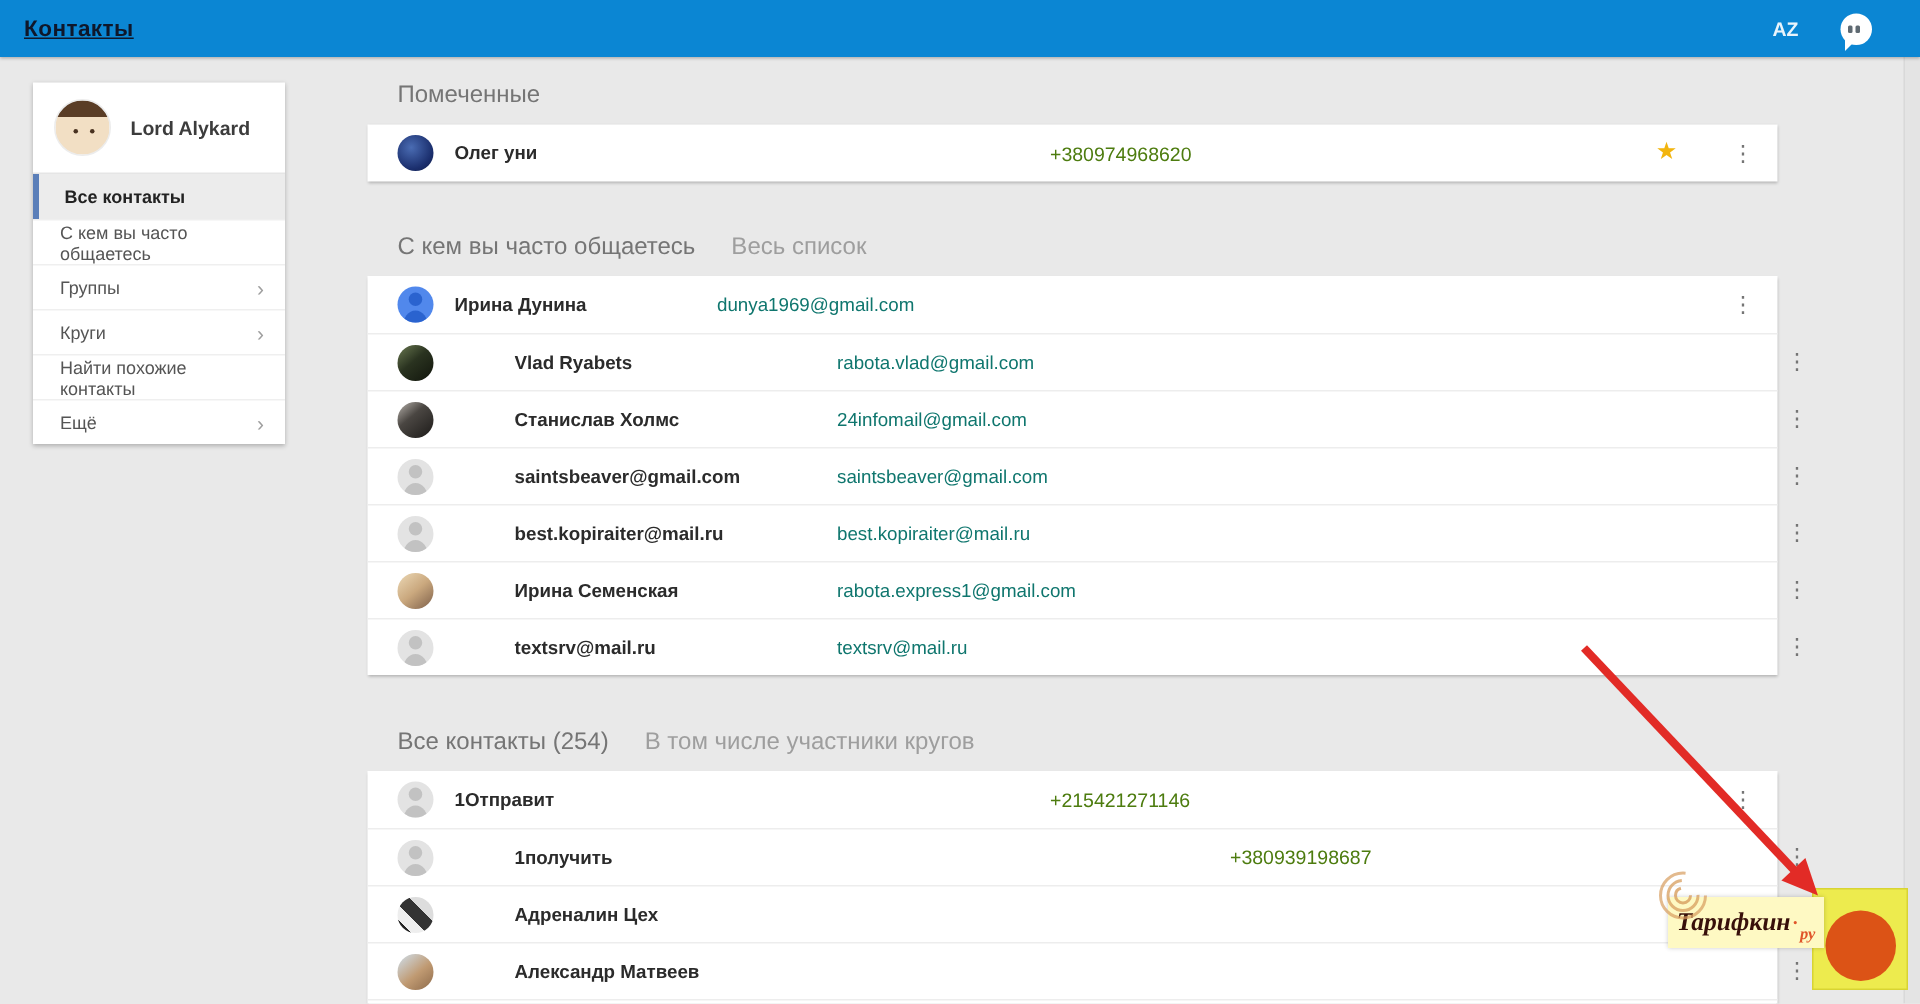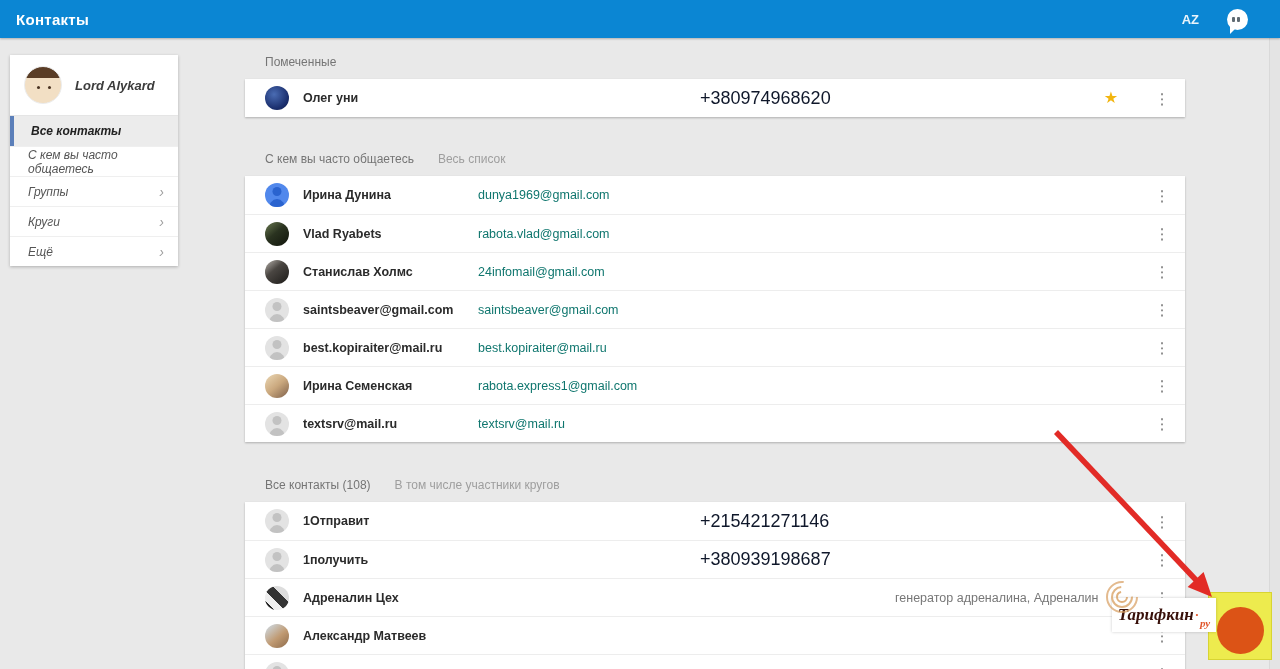--- a/index.html
+++ b/index.html
@@ -8,41 +8,41 @@
     width:1280px; height:669px; overflow:hidden; position:relative;
     background:#e9e9e9; font-family:"Liberation Sans", sans-serif;
   }
 
   
   .appbar {
     position:absolute; top:0; left:0; right:0; height:38px; background:#0b86d3;
     display:flex; align-items:center; padding:0 16px; z-index:4;
     box-shadow:0 1px 2px rgba(0,0,0,.25);
   }
-  .appbar-title { color:#ffffff; font-size:15px; font-weight:bold; letter-spacing:.3px; }
+  .appbar-title { color:#0f172a; font-size:15px; font-weight:bold; letter-spacing:.3px;text-decoration:underline; }
   .appbar-right { margin-left:auto; display:flex; align-items:center; gap:28px; padding-right:16px; }
   .sort-btn { color:#eaf4fb; font-size:13px; font-weight:bold; cursor:pointer; }
   .balloon { width:21px; height:21px; background:#fff; border-radius:50%; position:relative; cursor:pointer; }
   .balloon::after {
     content:""; position:absolute; bottom:-4px; left:3px;
     border:5px solid transparent; border-top-color:#fff; border-left-color:#fff;
   }
   .balloon-dots { position:absolute; top:8px; left:5px; display:flex; gap:2px; }
   .balloon-dots i { width:3px; height:5px; background:#5f6a72; border-radius:1px; }
 
   
   .scroll-track {
     position:absolute; top:38px; right:0; bottom:0; width:11px;
     background:#e4e4e4; border-left:1px solid #d9d9d9; z-index:3;
   }
 
   
   .sidebar {
-    position:absolute; left:10px; top:55px; width:168px; background:#fff;
-    box-shadow:0 1px 3px rgba(0,0,0,.25); z-index:2;font-style:italic;
+    position:absolute; left:22px; top:55px; width:168px; background:#fff;
+    box-shadow:0 1px 3px rgba(0,0,0,.25); z-index:2;
   }
   .profile { display:flex; align-items:center; gap:13px; padding:11px 14px; border-bottom:1px solid #e5e5e5; cursor:pointer; }
   .profile-avatar {
     width:38px; height:38px; border-radius:50%; flex:none; overflow:hidden;
     background:linear-gradient(180deg,#5a3d26 0%,#5a3d26 30%,#f2dfc4 30%,#f2dfc4 100%);
     border:1px solid #ececec; position:relative;
   }
   .profile-avatar::before {
     content:""; position:absolute; top:19px; left:12px; width:3px; height:3px;
     border-radius:50%; background:#4a3321; box-shadow:11px 0 0 #4a3321;
@@ -52,34 +52,34 @@
     position:relative; height:30px; display:flex; align-items:center;
     padding:0 14px 0 18px; font-size:12px; color:#555; cursor:pointer;
   }
   .menu-item + .menu-item { border-top:1px solid #efefef; }
   .menu-item.active { background:#ececec; color:#222; font-weight:bold;padding-left:21px; }
   .menu-item.active::before { content:""; position:absolute; left:0; top:0; bottom:0; width:4px; background:#5b7fb9; }
   .chevron { margin-left:auto; color:#9e9e9e; font-size:14px; line-height:1; }
 
   
   .main { position:absolute; left:245px; top:38px; width:940px; z-index:1; }
-  .sec-label { display:flex; align-items:flex-start; gap:24px; padding-left:20px; font-size:12px; color:#757575; }
+  .sec-label { display:flex; align-items:flex-start; gap:24px; padding-left:20px; font-size:16px; color:#757575; }
   .sec-label .sub { color:#9e9e9e; }
   .label-starred  { margin:17px 0 10px; }
   .label-frequent { margin:35px 0 10px; }
   .label-all      { margin:36px 0 10px; }
   .card { background:#fff; box-shadow:0 1px 2px rgba(0,0,0,.25); }
 
   .row { display:flex; align-items:center; height:38px; cursor:pointer; }
-  .row + .row { border-top:1px solid #ededed; }
+  .row + .row { border-top:1px solid #ededed;gap:40px; }
   .cell-avatar { width:58px; flex:none; display:flex; align-items:center; }
   .avatar { width:24px; height:24px; border-radius:50%; margin-left:20px; position:relative; overflow:hidden; flex:none; background:#e3e3e3; }
   .cell-name  { width:175px; flex:none; font-size:12.5px; font-weight:bold; color:#2b2b2b; white-space:nowrap; overflow:hidden; }
   .cell-email { width:222px; flex:none; font-size:12.5px; color:#0f766e; white-space:nowrap; overflow:hidden; }
-  .cell-phone { width:195px; flex:none; font-size:18px; color:#0f172a; white-space:nowrap; }
+  .cell-phone { width:195px; flex:none; font-size:13px; color:#4d7c0f; white-space:nowrap; }
   .cell-note  { flex:1; font-size:12.5px; color:#777; white-space:nowrap; overflow:hidden; }
   .cell-star  { width:24px; flex:none; display:flex; justify-content:center; }
   .star-icon  { color:#f2b50f; font-size:16px; line-height:1; }
   .cell-dots  { width:18px; flex:none; margin:0 14px 0 30px; display:flex; justify-content:center; }
   .dots-icon  { color:#757575; font-size:15px; line-height:1; }
 
   
   .av-gray::before, .av-blue::before {
     content:""; position:absolute; top:4px; left:50%; transform:translateX(-50%);
     width:9px; height:9px; border-radius:50%;
@@ -97,21 +97,21 @@
   .av-vlad  { background:linear-gradient(140deg,#6b7a52 0%,#2a3320 45%,#11150c 100%); }
   .av-stan  { background:linear-gradient(140deg,#b9b4ae 0%,#4a4642 40%,#1c1a18 100%); }
   .av-irina { background:linear-gradient(140deg,#ecd9b6 0%,#caa87e 50%,#7d5f49 100%); }
   .av-adren { background:linear-gradient(45deg,#222 0 20%,#eee 20% 40%,#333 40% 65%,#ddd 65% 100%); }
   .av-alex  { background:linear-gradient(140deg,#cfe0ee 0%,#c09a72 55%,#8d6a4a 100%); }
 
   
   .fab-highlight { position:absolute; left:1208px; top:592px; width:64px; height:68px; background:#edeb4e; border:1px solid #d8d432; z-index:5; }
   .fab { position:absolute; left:1217px; top:607px; width:47px; height:47px; border-radius:50%; background:#dc5316; z-index:5; cursor:pointer; }
   .watermark {
-    position:absolute; left:1112px; top:598px; width:104px; height:34px; background:#ffffff;
+    position:absolute; left:1112px; top:598px; width:104px; height:34px; background:#fef9c3;
     z-index:6; display:flex; align-items:center; justify-content:center;
     box-shadow:0 0 3px rgba(0,0,0,.2);
   }
   .wm-brand { font-family:"Liberation Serif", serif; font-style:italic; font-weight:bold; font-size:17px; color:#38100a; }
   .wm-sep   { font-family:"Liberation Serif", serif; font-weight:bold; color:#e0552a; font-size:13px; margin:0 1px; }
   .wm-domain{ font-family:"Liberation Serif", serif; font-style:italic; font-weight:bold; font-size:11px; color:#e0552a;margin-top:16px; }
   .wm-spiral{ position:absolute; left:1100px; top:575px; z-index:7; pointer-events:none; }
   .arrow-overlay { position:absolute; inset:0; z-index:8; pointer-events:none; }
 </style>
 </head>
@@ -145,20 +145,23 @@
   </div>
   <div class="menu-item">
     <span>Группы</span>
     <span class="chevron">›</span>
   </div>
   <div class="menu-item">
     <span>Круги</span>
     <span class="chevron">›</span>
   </div>
   <div class="menu-item">
+    <span>Найти похожие контакты</span>
+  </div>
+  <div class="menu-item">
     <span>Ещё</span>
     <span class="chevron">›</span>
   </div>
 </div>
 
 <div class="main">
 
   <div class="sec-label label-starred">
     <span>Помеченные</span>
   </div>
@@ -272,21 +275,21 @@
       <div class="cell-phone"></div>
       <div class="cell-note"></div>
       <div class="cell-star"></div>
       <div class="cell-dots">
           <span class="dots-icon">⋮</span>
         </div>
     </div>
   </div>
 
   <div class="sec-label label-all">
-    <span>Все контакты (108)</span>
+    <span>Все контакты (254)</span>
     <span class="sub">В том числе участники кругов</span>
   </div>
   <div class="card">
     <div class="row">
       <div class="cell-avatar">
           <span class="avatar av-gray"></span>
         </div>
       <div class="cell-name">1Отправит</div>
       <div class="cell-email"></div>
       <div class="cell-phone">+215421271146</div>

